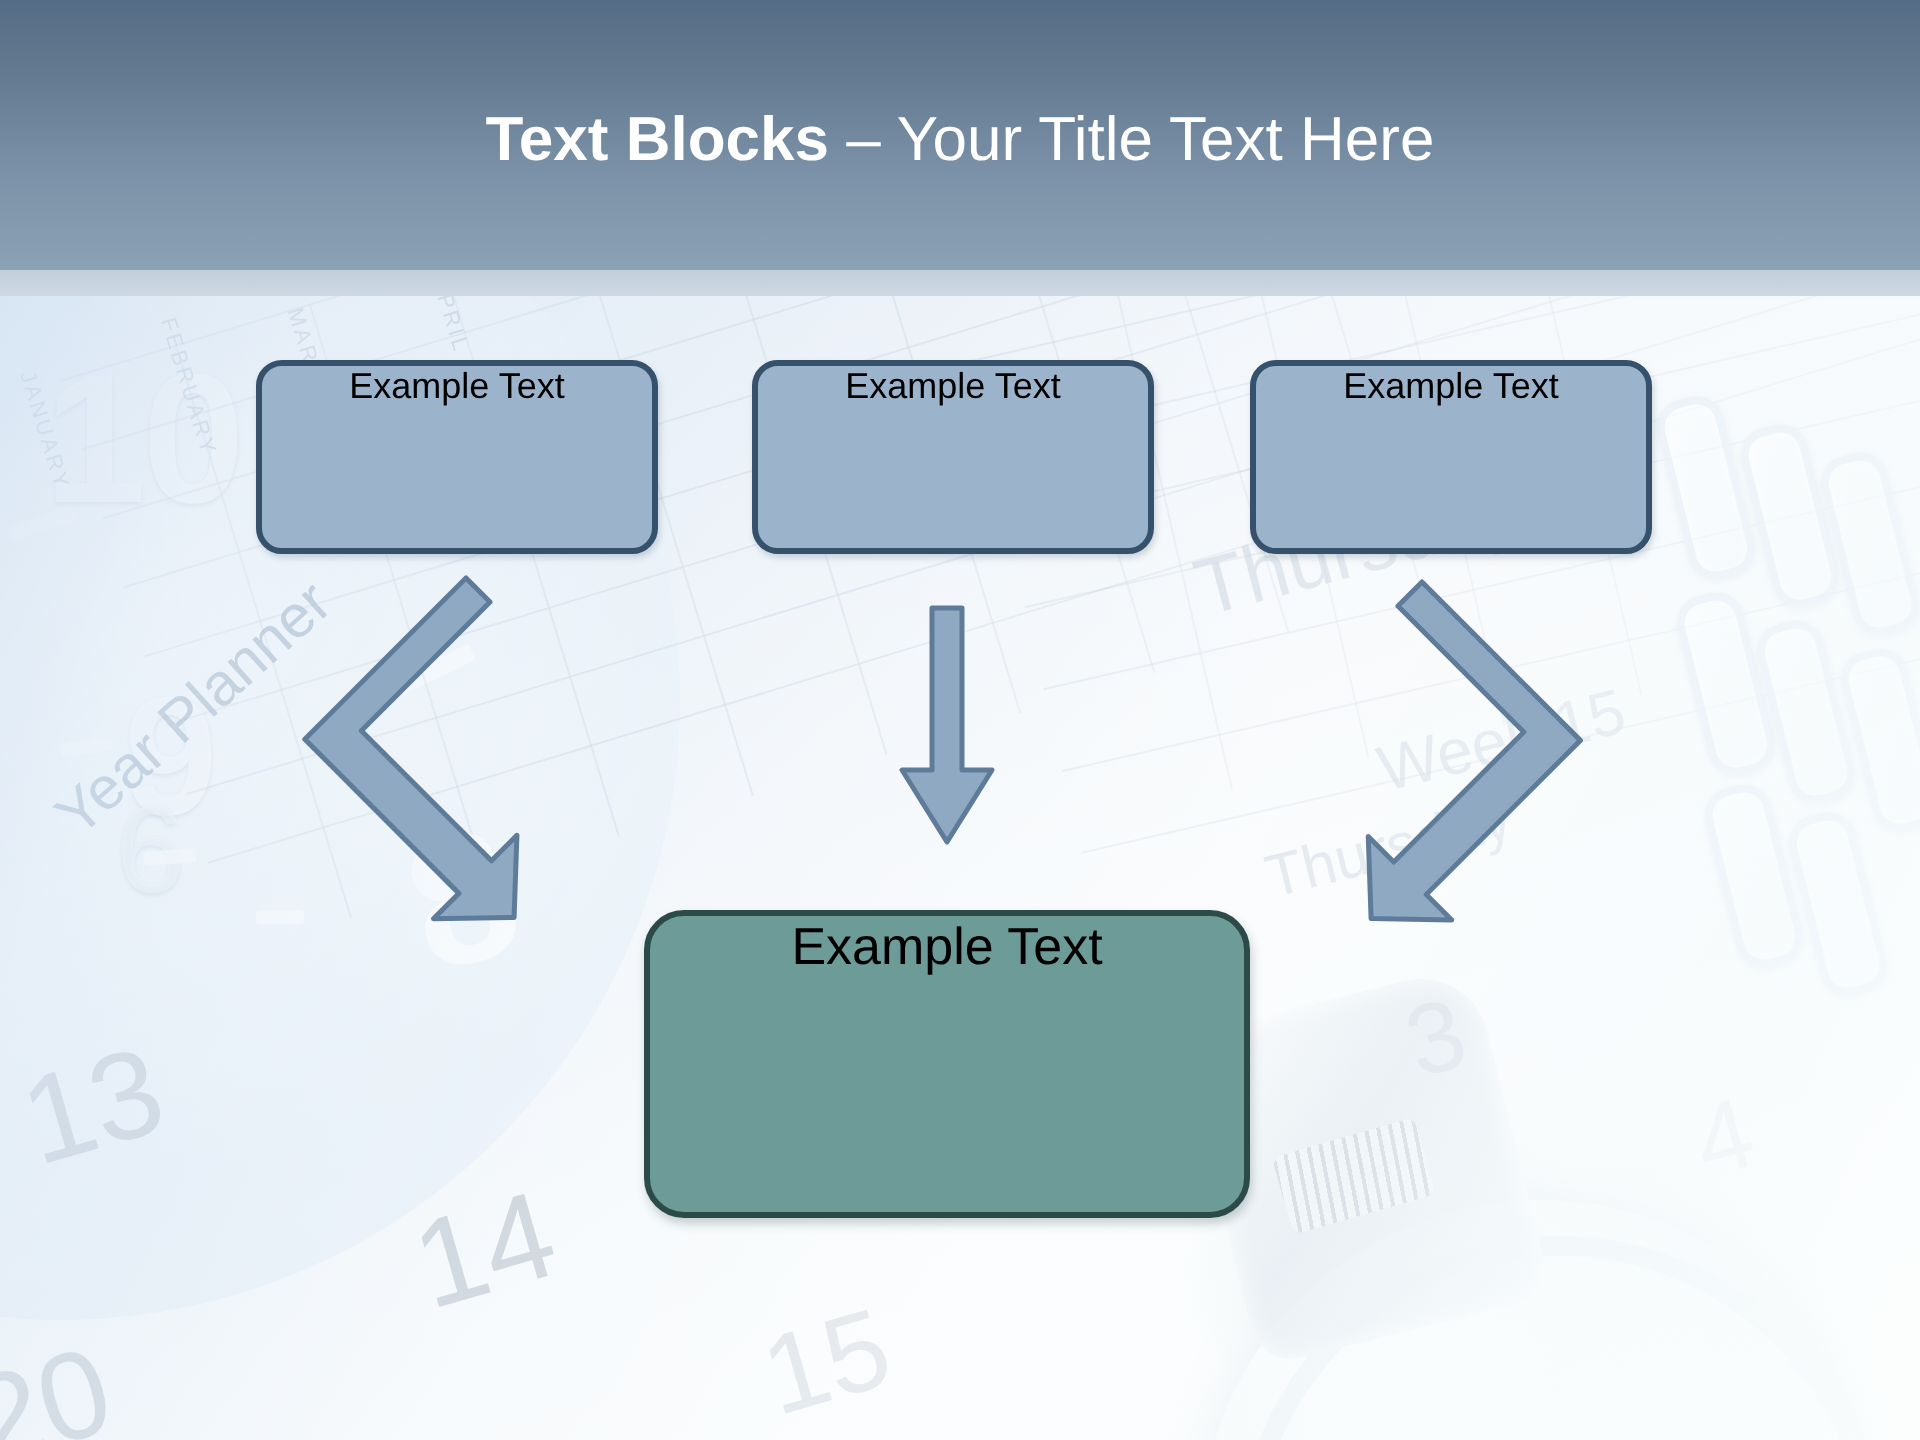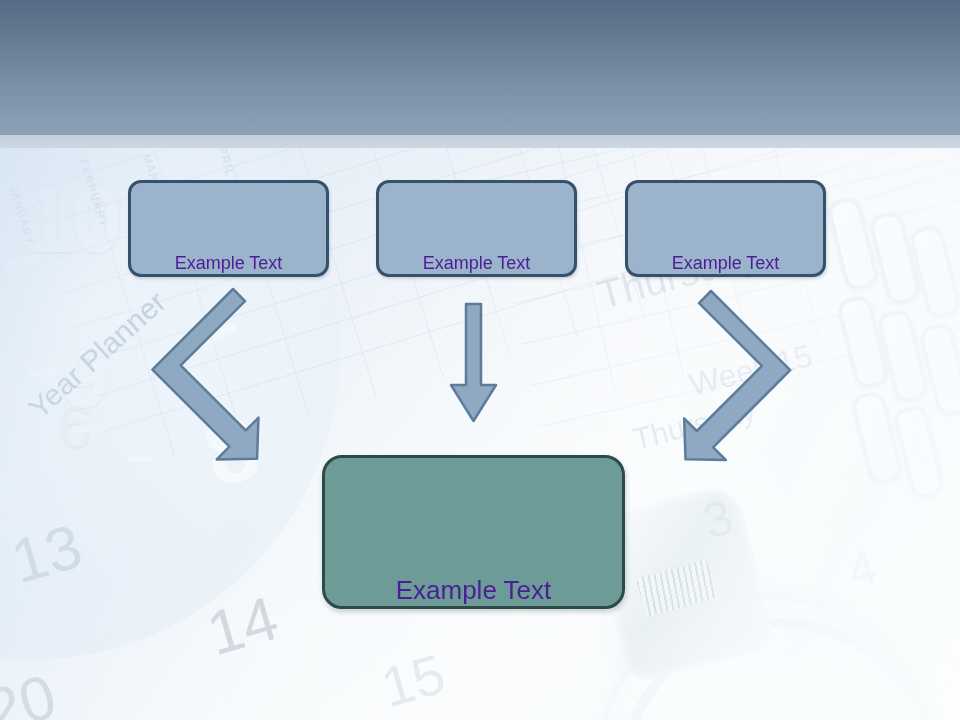--- a/index.html
+++ b/index.html
@@ -203,23 +203,23 @@
     white-space: nowrap;
   }
   .title .t-bold { font-weight: 700; }
   .title .t-reg  { font-weight: 400; }
 
   
   .node {
     position: absolute;
     box-sizing: border-box;
     display: flex;
-    align-items: flex-end;
+    align-items: flex-start;
     justify-content: center;
-    color: #4c1d95;
+    color: #000000;
     font-family: "Liberation Sans", sans-serif;
   }
   .node-top {
     width: 201px;
     height: 97px;
     top: 180px;
     background: #9bb4cb;
     border: 3px solid #36516c;
     border-radius: 13px;
     font-size: 18px;
@@ -331,20 +331,23 @@
   <div class="bg-number" style="left:208px; top:590px; font-size:62px; transform:rotate(-16deg);">14</div>
   <div class="bg-number" style="left:382px; top:648px; font-size:56px; transform:rotate(-16deg); color:rgba(150,165,180,0.32);">15</div>
   <div class="bg-number" style="left:-14px; top:668px; font-size:62px; transform:rotate(-16deg);">20</div>
   <div class="bg-number" style="left:704px; top:490px; font-size:50px; transform:rotate(-16deg); color:rgba(150,165,180,0.34);">3</div>
   <div class="bg-number" style="left:848px; top:540px; font-size:50px; transform:rotate(-16deg); color:rgba(150,165,180,0.28);">4</div>
 
   <div class="bg-wash"></div>
 
   <div class="header"></div>
   <div class="header-strip"></div>
+  <div class="title">
+    <span class="t-bold">Text Blocks</span><span class="t-reg"> – Your Title Text Here</span>
+  </div>
 
   <svg class="arrow-svg" viewBox="0 0 960 720">
 
     <polygon fill="#8fa9c2" stroke="#5e7c99" stroke-width="2.5" stroke-linejoin="round" points="233,289 250,289 250,380 250,380 250,380 342,380 342,362 370,392 342,421 342,403 233,403" transform="rotate(45 233 289)"></polygon>
 
     <polygon fill="#8fa9c2" stroke="#5e7c99" stroke-width="2.5" stroke-linejoin="round" points="466,304 481,304 481,385 496,385 473.5,421 451,385 466,385"></polygon>
 
     <polygon fill="#8fa9c2" stroke="#5e7c99" stroke-width="2.5" stroke-linejoin="round" points="711,291 728,291 728,380 728,380 728,380 820,380 820,362 848,392 820,421 820,403 711,403" transform="rotate(135 711 291) scale(1,-1) translate(0,-582)"></polygon>
   </svg>
 

